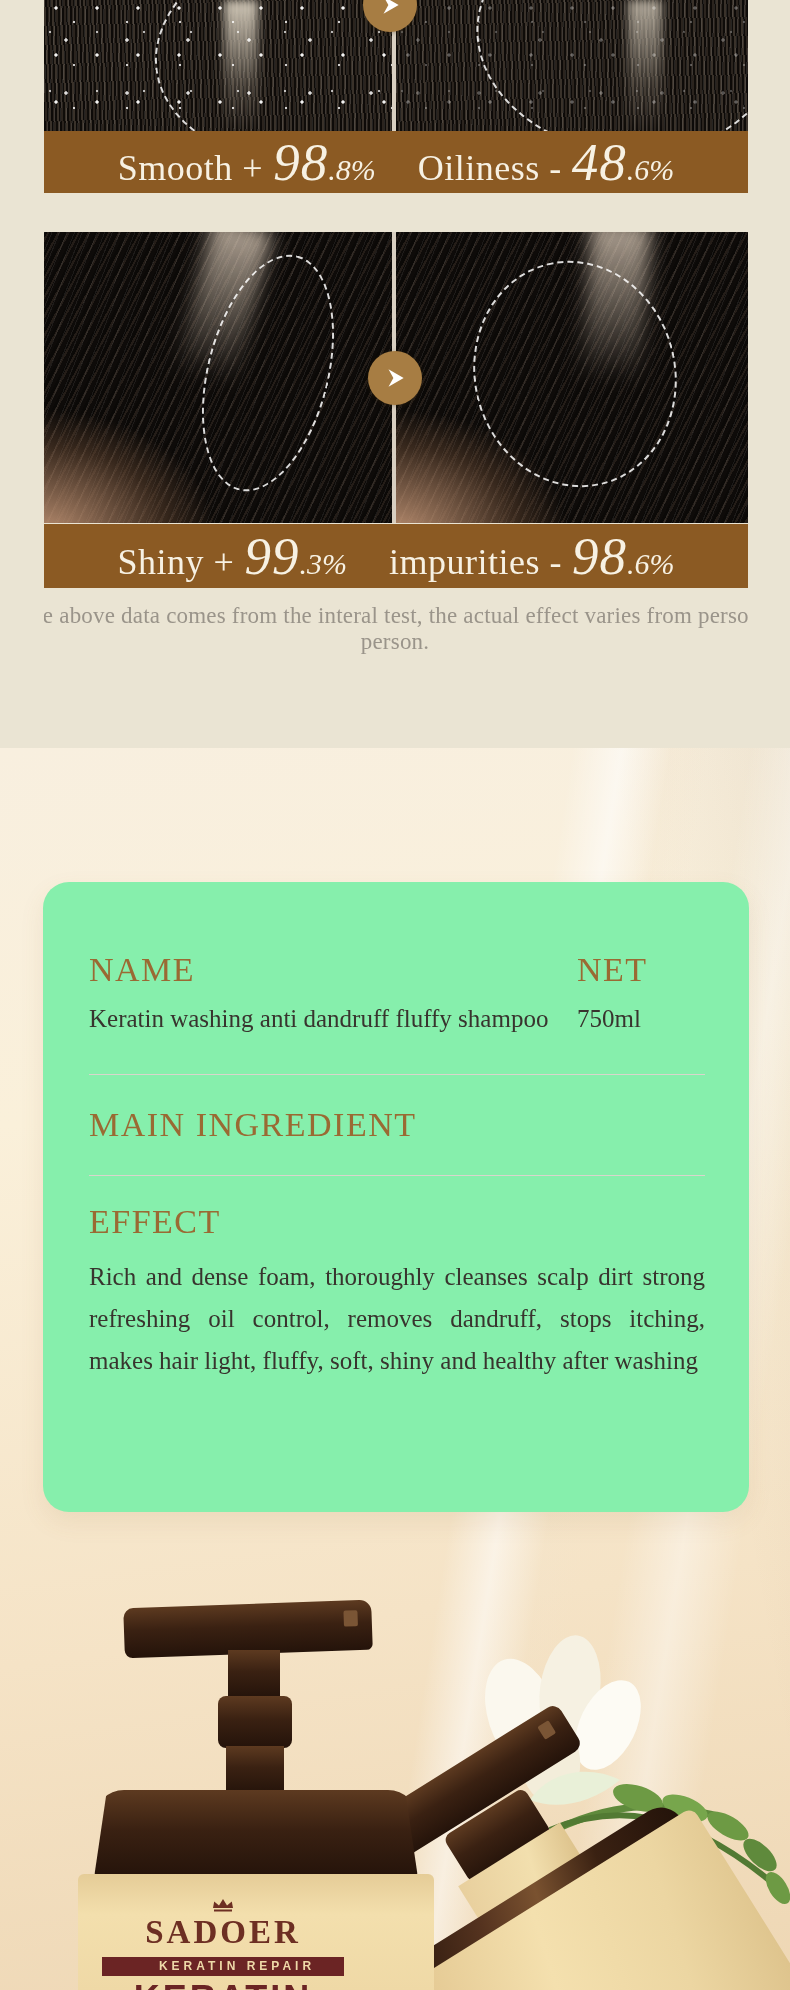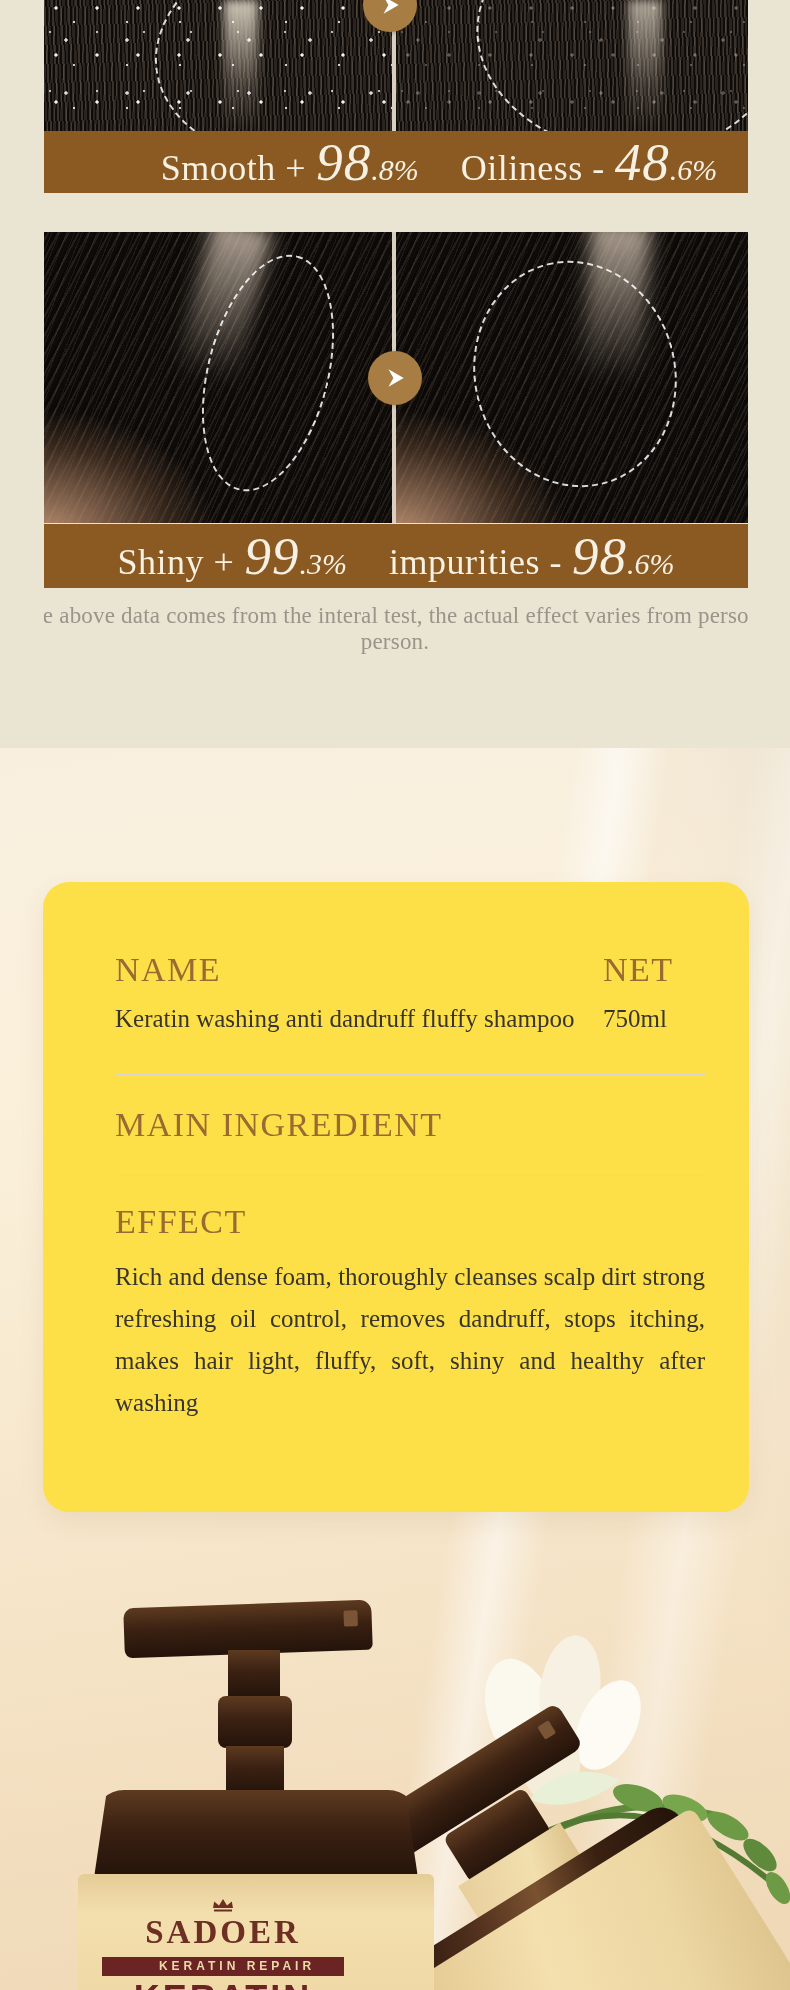--- a/index.html
+++ b/index.html
@@ -58,21 +58,21 @@
     position:absolute; width:54px; height:54px; border-radius:50%;
     background:#a77d43; display:flex; align-items:center; justify-content:center;
     box-shadow:0 1px 4px rgba(60,40,10,.35);
   }
   .arrow-dot svg{width:26px; height:26px;}
   
   .banner{
     position:absolute; left:44px; width:704px; background:#8b5a23;
     display:flex; align-items:center; justify-content:center; color:#f7f1e3;
   }
-  .banner1{top:131px; height:62px;padding-left:43px;}
+  .banner1{top:131px; height:62px;}
   .banner2{top:524px; height:64px;}
   .banner-row{display:flex; align-items:baseline;}
   .metric-label{font-size:36px; letter-spacing:.5px;}
   .metric-big{font-size:53px; font-style:italic; margin-left:10px; letter-spacing:1px;}
   .metric-dec{font-size:30px; font-style:italic;}
   .metric-gap{display:inline-block; width:42px;}
   
   .disclaimer{
     position:absolute; left:0; top:603px; width:790px; text-align:center;
     font-size:23px; color:#9a948a; letter-spacing:.2px;
@@ -85,22 +85,22 @@
   .backdrop .streaks{
     position:absolute; inset:0;
     background:
       linear-gradient(99deg, rgba(255,255,255,0) 58%, rgba(255,255,255,.55) 63%, rgba(243,228,203,.25) 68%, rgba(255,255,255,0) 72%),
       linear-gradient(99deg, rgba(255,255,255,0) 76%, rgba(255,255,255,.4) 82%, rgba(255,255,255,0) 88%),
       linear-gradient(260deg, rgba(120,90,50,.08) 0%, rgba(120,90,50,0) 18%);
   }
   
   .card{
     position:absolute; left:43px; top:882px; width:706px; height:630px;
-    background:#fde047; border-radius:26px; box-sizing:border-box;
-    padding:70px 44px 0 72px; box-shadow:0 10px 24px rgba(150,110,60,.10);
+    background:#86efac; border-radius:26px; box-sizing:border-box;
+    padding:70px 44px 0 46px; box-shadow:0 10px 24px rgba(150,110,60,.10);
     overflow:hidden;
   }
   .heading{font-size:34px; color:#9a6a33; letter-spacing:1.5px; line-height:36px;}
   .value{font-size:25px; color:#38342e; line-height:30px; margin-top:16px;}
   .name-row{display:flex;}
   .name-col{width:488px;}
   .net-col{flex:1;}
   .divider{height:1px; background:#d9d5cc; margin-top:40px;}
   .divider2{height:1px; background:#d9d5cc; margin-top:32px;}
   .mt32{margin-top:32px;}

